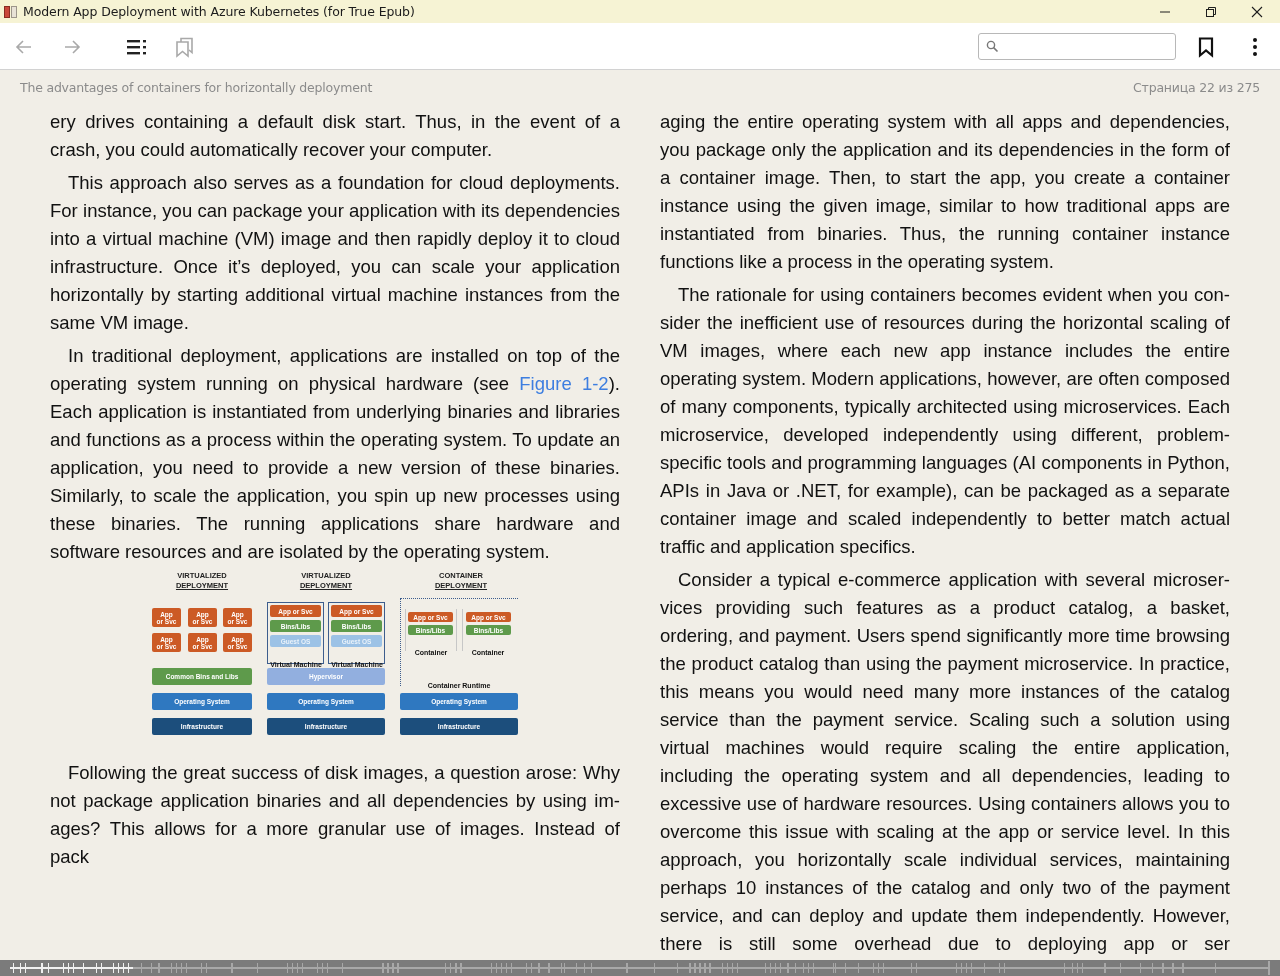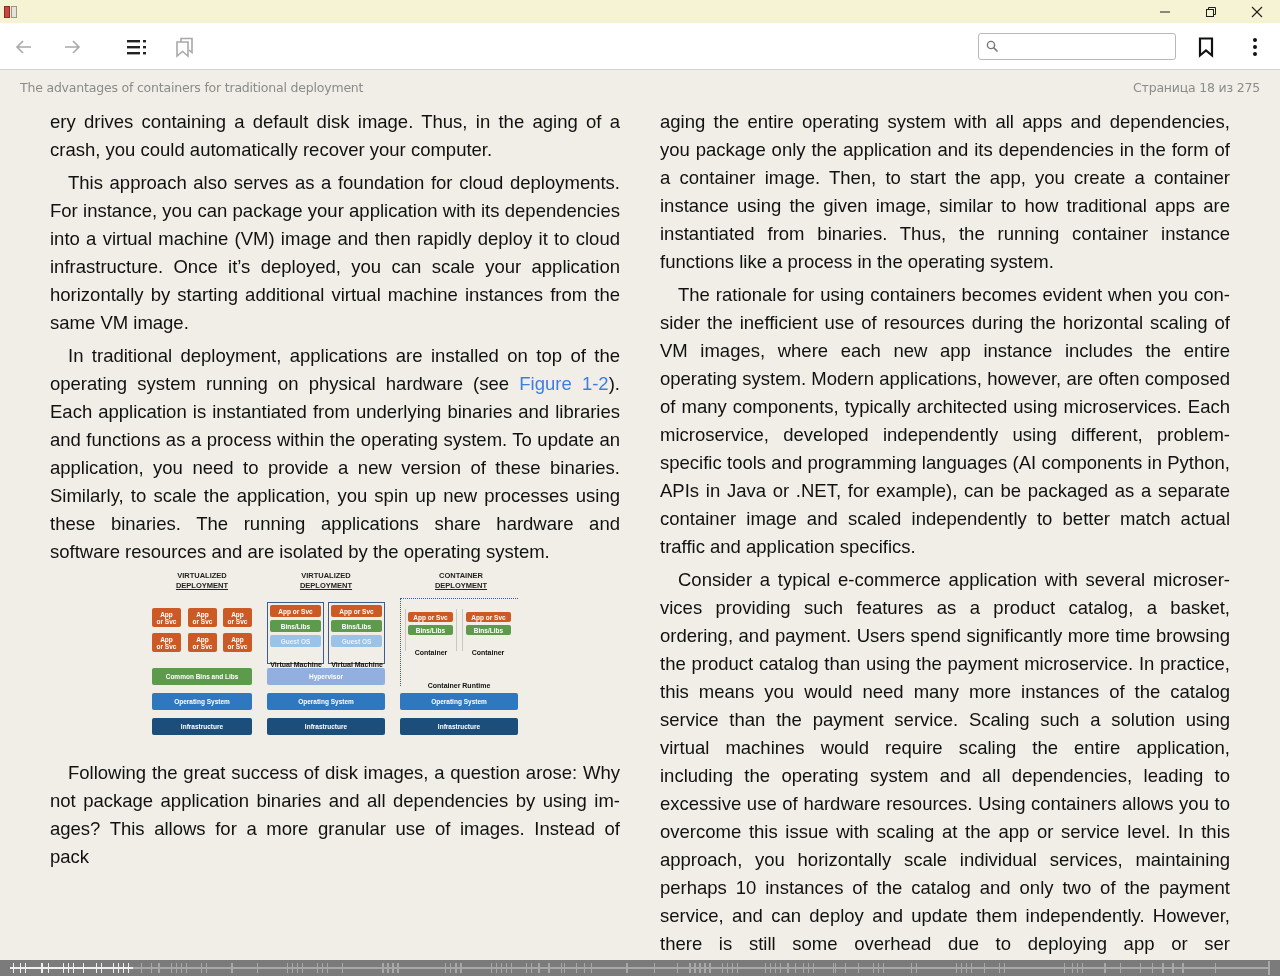--- a/index.html
+++ b/index.html
@@ -64,20 +64,21 @@
   .progress-end { position: absolute; right: 10px; top: 1px; width: 2px; height: 14px; background: #a8a8a8; }
 </style>
 </head>
 <body>
 
 <div class="titlebar">
   <div class="app-icon">
       <div class="bk1"></div>
       <div class="bk2"></div>
     </div>
+  <span class="title-text">Modern App Deployment with Azure Kubernetes (for True Epub)</span>
   <div class="win-controls">
     <div class="win-btn">
       <svg width="12" height="12" viewBox="0 0 12 12">
           <line x1="1" y1="6" x2="11" y2="6" stroke="#1e1e1e" stroke-width="1"></line>
         </svg>
     </div>
     <div class="win-btn">
       <svg width="12" height="12" viewBox="0 0 12 12">
           <rect x="1.5" y="3.5" width="7" height="7" fill="none" stroke="#1e1e1e" stroke-width="1"></rect>
           <path d="M3.5 3.5 V1.5 H10.5 V8.5 H8.5" fill="none" stroke="#1e1e1e" stroke-width="1"></path>
@@ -135,25 +136,25 @@
   </div>
   <div class="tb-btn" style="left:1237px">
     <svg width="6" height="20" viewBox="0 0 6 20">
         <circle cx="3" cy="3" r="2" fill="#111"></circle>
         <circle cx="3" cy="10" r="2" fill="#111"></circle>
         <circle cx="3" cy="17" r="2" fill="#111"></circle>
       </svg>
   </div>
 </div>
 
-<div class="run-head-left">The advantages of containers for traditional deployment</div>
-<div class="run-head-right">Страница 18 из 275</div>
+<div class="run-head-left">The advantages of containers for horizontally deployment</div>
+<div class="run-head-right">Страница 22 из 275</div>
 
 <div class="col col-left">
-  <p class="noindent">ery drives containing a default disk image. Thus, in the aging of a crash, you could automatically recover your computer.</p>
+  <p class="noindent">ery drives containing a default disk start. Thus, in the event of a crash, you could automatically recover your computer.</p>
   <p>This approach also serves as a foundation for cloud deployments. For instance, you can package your application with its dependencies into a virtual machine (VM) image and then rapidly deploy it to cloud in­frastructure. Once it’s deployed, you can scale your application hori­zontally by starting additional virtual machine instances from the same VM image.</p>
   <p><span>In traditional deployment, applications are installed on top of the op­erating system running on physical hardware (see </span><span class="link">Figure 1-2</span><span>). Each application is instantiated from underlying binaries and libraries and functions as a process within the operating system. To update an appli­cation, you need to provide a new version of these binaries. Similarly, to scale the application, you spin up new processes using these bina­ries. The running applications share hardware and software resources and are isolated by the operating system.</span></p>
 
   <div class="figure">
 
     <div class="fig-head" style="left:102px;top:0;width:100px;">
         <div>VIRTUALIZED</div>
         <div class="u-wrap"><span class="u">DEPLOYMENT</span></div>
       </div>
     <div class="fig-head" style="left:226px;top:0;width:100px;">

